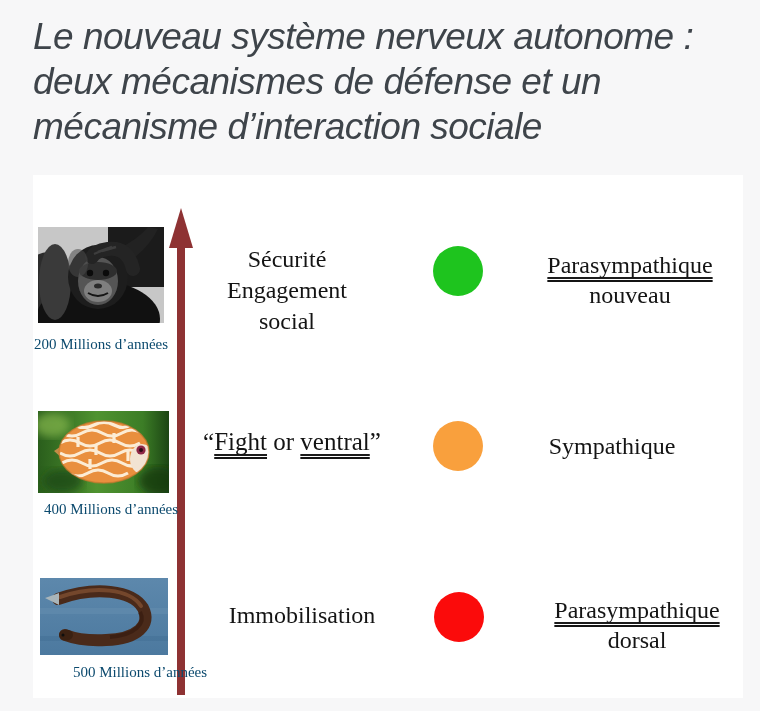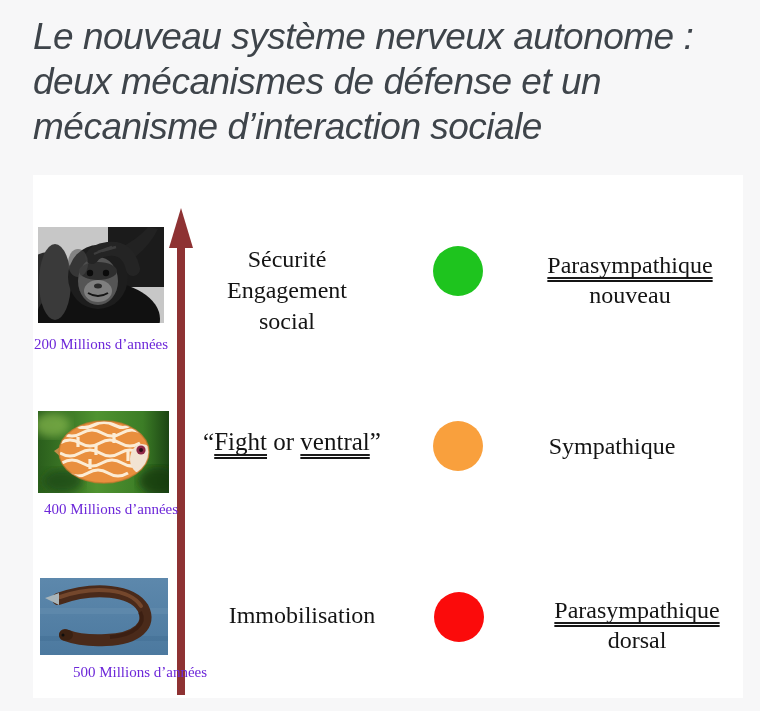--- a/index.html
+++ b/index.html
@@ -25,21 +25,21 @@
     background:#ffffff;
   }
   .abs{position:absolute;}
 
   
   .photo{display:block;}
 
   
   .caption{
     font-family:"Liberation Serif","DejaVu Serif",serif;
-    font-size:15px;color:#6d28d9;text-align:center;white-space:nowrap;
+    font-size:15px;color:#0c4a6e;text-align:center;white-space:nowrap;
   }
 
   
   .dlabel{
     font-family:"Liberation Serif","DejaVu Serif",serif;
     font-size:24px;color:#141414;text-align:center;line-height:31px;
   }
 
   
   .u-solid{

